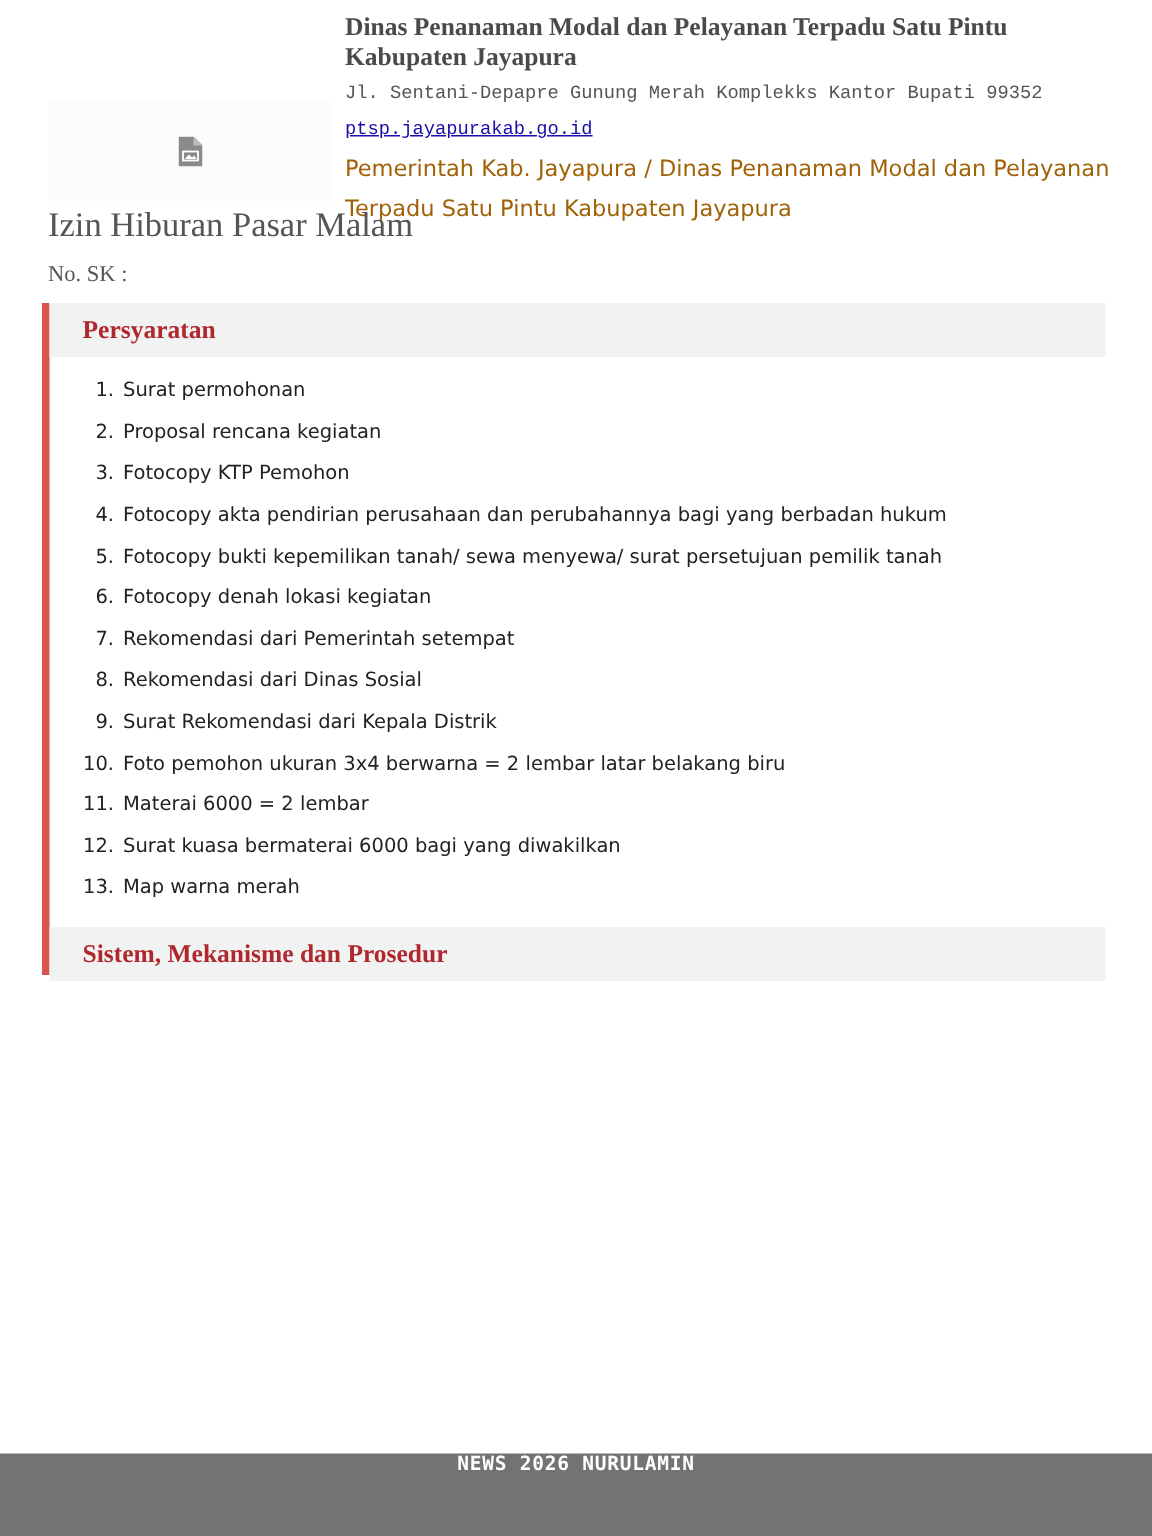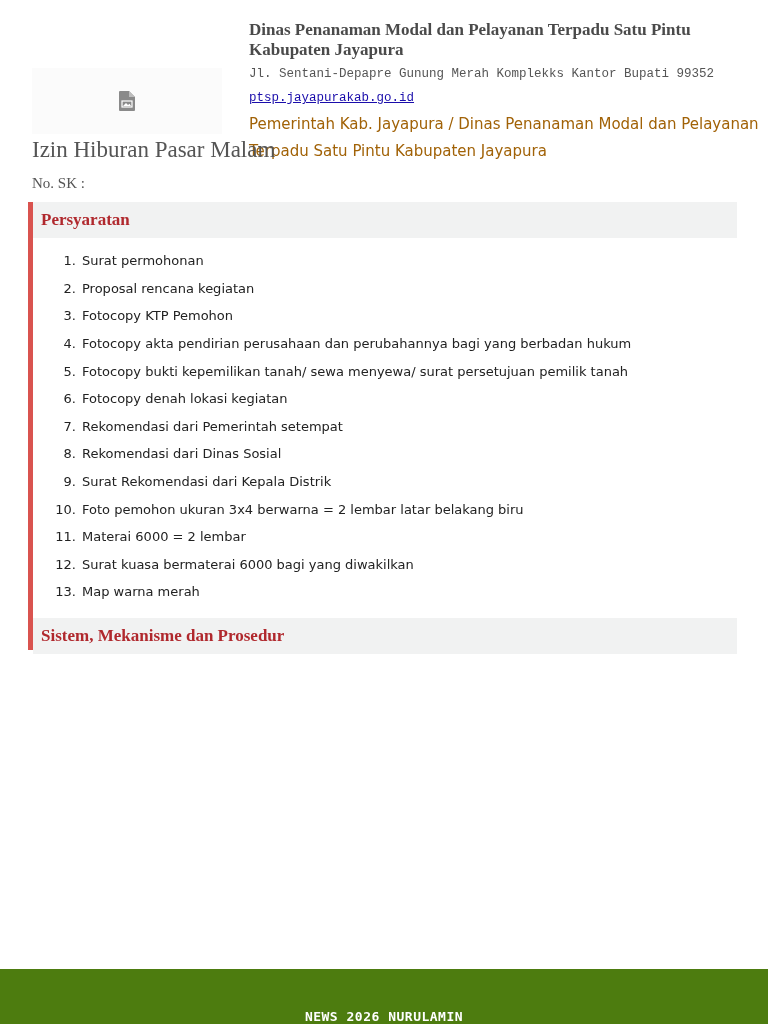--- a/index.html
+++ b/index.html
@@ -7,21 +7,21 @@
   body { position: relative; font-family: "DejaVu Sans", sans-serif; color: #222; }
 
   .logo-box {
     position: absolute; left: 32px; top: 68px; width: 190px; height: 66px;
     background: #fbfbfb;
     display: flex; align-items: center; justify-content: center;
   }
   .logo-box svg { display: block; }
 
   .org {
-    position: absolute; left: 230px; top: 20px; width: 520px; margin-left: 19px;
+    position: absolute; left: 230px; top: 8px; width: 520px;
   }
   .org-name {
     font-family: "Liberation Serif", serif; font-weight: bold;
     font-size: 17px; line-height: 20px; color: #4a4a4a;
   }
   .org-line {
     font-family: Liberation Mono, monospace; font-size: 12.5px; color: #555;
     line-height: 24px;
   }
   .org-address { margin-top: 2px; }
@@ -39,36 +39,36 @@
     position: absolute; left: 32px; top: 175px;
     font-family: "Liberation Serif", serif; font-weight: normal;
     font-size: 15px; color: #555;
   }
 
   .content {
     position: absolute; left: 28px; top: 202px; width: 709px; height: 448px;
     border-left: 5px solid #d9534f;
   }
   .section-head {
-    background: #f1f2f2; height: 36px; padding-left: 8px;
+    background: #f1f2f2; height: 36px; padding-left: 22px;
     display: flex; align-items: center;
     font-family: "Liberation Serif", serif; font-weight: bold;
     font-size: 17px; color: #b0282d;
   }
   .req-list { list-style: none; padding: 9px 0 12px 0; }
   .req-list li {
     display: flex; height: 27.6px; align-items: center;
     font-size: 13px; color: #222;
   }
   .req-num { width: 49px; text-align: right; padding-right: 6px; color: #222; }
   .req-text { }
 
   .footer {
     position: absolute; left: 0; top: 969px; width: 768px; height: 55px;
-    background: #4d7c0f; display: flex; align-items: flex-end; justify-content: center;
+    background: #737373; display: flex; align-items: flex-start; justify-content: center;
   }
   .footer span {
     color: #fff; font-family: "DejaVu Sans Mono", monospace; font-weight: bold;
     font-size: 13px; letter-spacing: 0.5px;
   }
 </style>
 </head>
 <body>
 
 <div class="logo-box">

